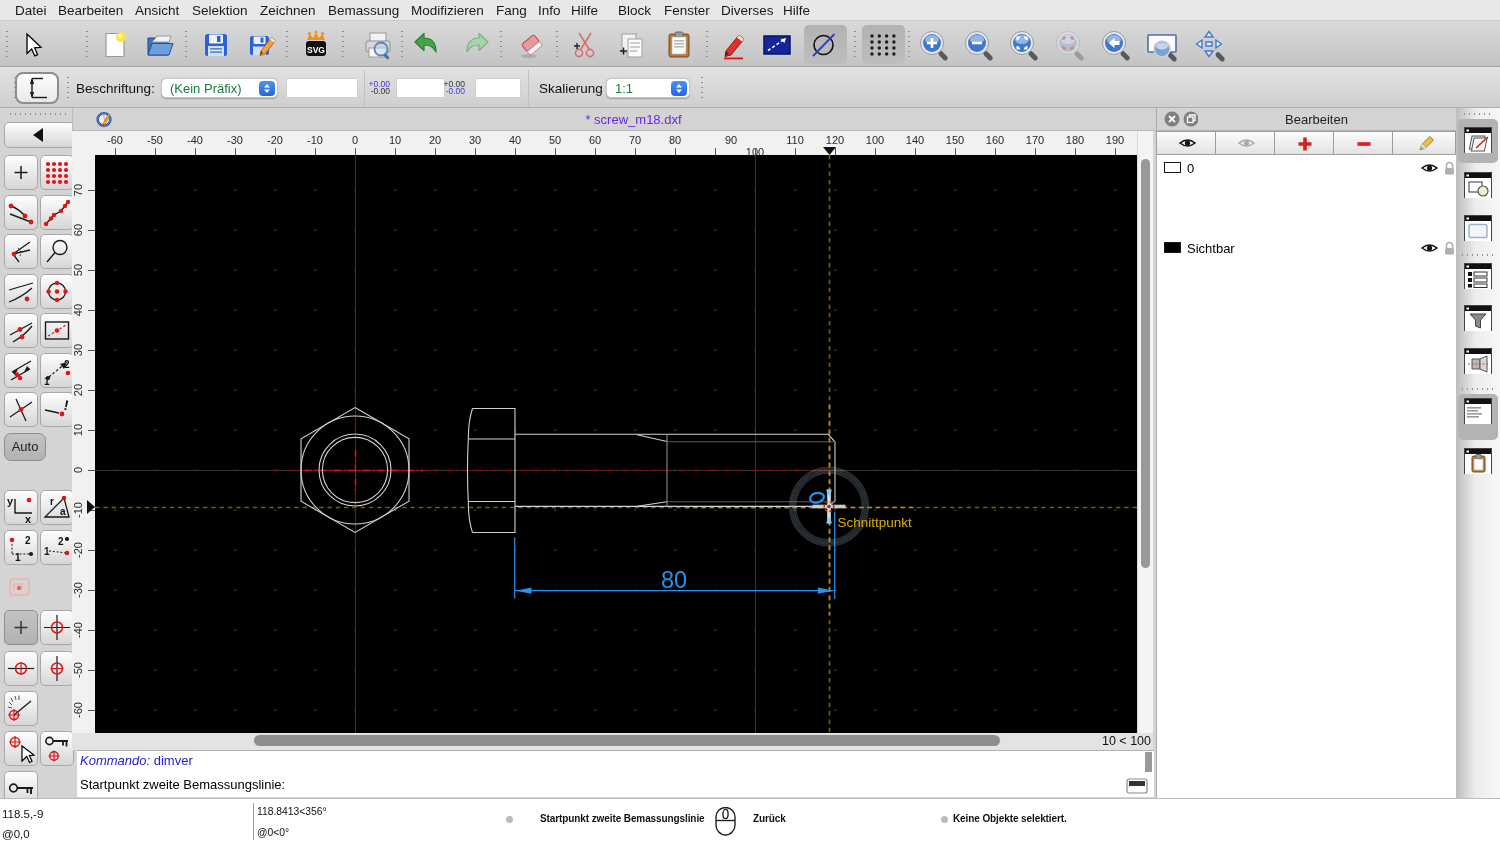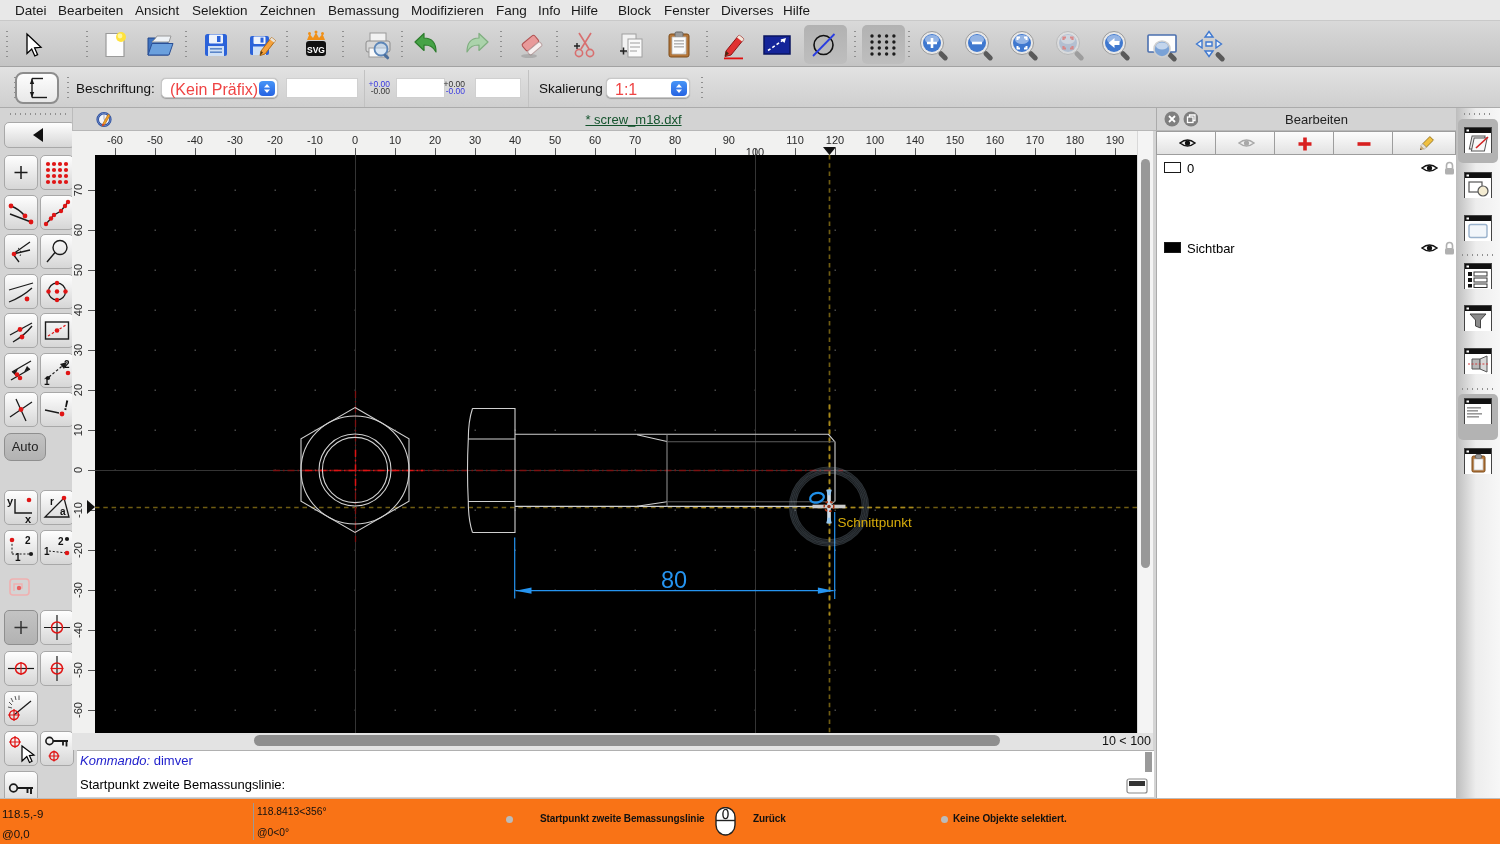--- a/index.html
+++ b/index.html
@@ -13,34 +13,34 @@
 background:linear-gradient(#e2e2e2,#cfcfcf);border-bottom:1px solid #ababab;}
 .vdots{position:absolute;width:2px;background-image:radial-gradient(circle,#8f8f8f 34%,transparent 40%);background-size:2px 5px;}
 .hdots{position:absolute;height:2px;background-image:radial-gradient(circle,#8f8f8f 34%,transparent 40%);background-size:5px 2px;}
 .ticon{position:absolute;top:8px;}
 .pressbg{position:absolute;top:4px;height:39px;background:linear-gradient(#b2b2b2,#bebebe);border-radius:5px;}
 
 #dimbtn{position:absolute;left:15px;top:5px;width:44px;height:32px;border:2px solid #8d8d8d;
 border-radius:8px;background:linear-gradient(#fdfdfd,#e8e8e8);}
 .t2label{position:absolute;top:14px;font-size:13.5px;color:#111;}
 .combo{position:absolute;top:11px;height:20px;background:#fff;border-radius:5px;
-border:1px solid #c8c8c8;font-size:16px;color:#ef4444;box-shadow:0 0.5px 1px rgba(0,0,0,.25);}
+border:1px solid #c8c8c8;font-size:13px;color:#15803d;box-shadow:0 0.5px 1px rgba(0,0,0,.25);}
 .combo .stp{position:absolute;right:2px;top:1.5px;width:16px;height:15px;border-radius:4px;
 background:linear-gradient(#4795f7,#2663e2);}
 .field{position:absolute;top:11px;height:20px;background:#fff;border:1px solid #d0d0d0;}
 .tol{position:absolute;font-size:8.5px;line-height:7px;text-align:right;}
 
 #lefttb{position:absolute;left:0;top:108px;width:76px;height:690px;background:#d4d4d4;}
 .snapbtn{position:absolute;width:34px;height:35px;border:1px solid #a8a8a8;border-radius:5px;
 background:linear-gradient(#fefefe,#d6d6d6);}
 .snapdown{background:linear-gradient(#c3c3c3,#b2b2b2);border-color:#8f8f8f;}
 
 #doctitle{position:absolute;left:72px;top:108px;width:1084px;height:23px;background:#d3d3d3;
 border-bottom:1px solid #b7b7b7;border-left:1px solid #bbb;}
-#doctitle .t{position:absolute;left:38px;right:0;top:4px;text-align:center;font-size:13px;color:#14532d;text-decoration:underline;}
+#doctitle .t{position:absolute;left:38px;right:0;top:4px;text-align:center;font-size:13px;color:#6d28d9;}
 #hruler{position:absolute;left:95px;top:131px;width:1042px;height:24px;background:#f1f1f0;}
 #vruler{position:absolute;left:72px;top:131px;width:23px;height:602px;background:#f1f1f0;}
 .rlab{position:absolute;font-size:11px;color:#2a2a2a;}
 .htick{position:absolute;top:17px;width:1px;height:7px;background:#555;}
 .vtick{position:absolute;left:16px;height:1px;width:7px;background:#555;}
 .vlab{position:absolute;left:-11px;width:40px;height:18px;transform:rotate(-90deg);
 text-align:center;font-size:11px;color:#2a2a2a;}
 #canvas{position:absolute;left:95px;top:155px;width:1042px;height:578px;background:#000;}
 #vsb{position:absolute;left:1137px;top:131px;width:16px;height:602px;background:#f4f4f4;border-left:1px solid #d8d8d8;}
 #vsb .th{position:absolute;left:3px;top:28px;width:9px;height:409px;background:#989898;border-radius:5px;}
@@ -62,21 +62,21 @@
 .lrow{position:absolute;left:0;width:299px;height:20px;font-size:13px;color:#000;}
 .lrow .sw{position:absolute;left:7px;top:4px;width:17px;height:11px;border:1.5px solid #1a1a1a;}
 .lrow .nm{position:absolute;left:30px;top:2.5px;}
 .lrow .le{position:absolute;top:3px;}
 .lrow.sel{background:#2258d3;color:#fff;}
 
 #strip{position:absolute;left:1456px;top:108px;width:44px;height:690px;
 background:linear-gradient(90deg,#bdbdbd,#ededed 45%,#f7f7f7);}
 .sbtn{position:absolute;left:8px;width:28px;height:26px;}
 
-#status{position:absolute;left:0;top:798px;width:1500px;height:46px;background:#f97316;border-top:1px solid #bdbdbd;}
+#status{position:absolute;left:0;top:798px;width:1500px;height:46px;background:#ffffff;border-top:1px solid #bdbdbd;}
 #status .s1{position:absolute;font-size:11.5px;color:#111;}
 #status .sb{position:absolute;font-size:10px;font-weight:700;color:#111;letter-spacing:-0.1px;}
 .gdot{position:absolute;width:7px;height:7px;border-radius:50%;background:#bbb;}
 </style></head>
 <body>
 <div id="menubar">
 <span style="left:15px">Datei</span>
 <span style="left:58px">Bearbeiten</span>
 <span style="left:135px">Ansicht</span>
 <span style="left:192px">Selektion</span>
@@ -519,21 +519,21 @@
 <div class="rlab" style="left:200px;top:3px;width:40px;text-align:center">-10</div>
 <div class="rlab" style="left:240px;top:3px;width:40px;text-align:center">0</div>
 <div class="rlab" style="left:280px;top:3px;width:40px;text-align:center">10</div>
 <div class="rlab" style="left:320px;top:3px;width:40px;text-align:center">20</div>
 <div class="rlab" style="left:360px;top:3px;width:40px;text-align:center">30</div>
 <div class="rlab" style="left:400px;top:3px;width:40px;text-align:center">40</div>
 <div class="rlab" style="left:440px;top:3px;width:40px;text-align:center">50</div>
 <div class="rlab" style="left:480px;top:3px;width:40px;text-align:center">60</div>
 <div class="rlab" style="left:520px;top:3px;width:40px;text-align:center">70</div>
 <div class="rlab" style="left:560px;top:3px;width:40px;text-align:center">80</div>
-<div class="rlab" style="left:600px;top:3px;width:40px;text-align:right">90</div>
+<div class="rlab" style="left:616px;top:3px;width:40px;text-align:center">90</div>
 <div class="rlab" style="left:640px;top:15px;width:40px;text-align:center">100</div>
 <div class="rlab" style="left:680px;top:3px;width:40px;text-align:center">110</div>
 <div class="rlab" style="left:720px;top:3px;width:40px;text-align:center">120</div>
 <div class="rlab" style="left:760px;top:3px;width:40px;text-align:center">100</div>
 <div class="rlab" style="left:800px;top:3px;width:40px;text-align:center">140</div>
 <div class="rlab" style="left:840px;top:3px;width:40px;text-align:center">150</div>
 <div class="rlab" style="left:880px;top:3px;width:40px;text-align:center">160</div>
 <div class="rlab" style="left:920px;top:3px;width:40px;text-align:center">170</div>
 <div class="rlab" style="left:960px;top:3px;width:40px;text-align:center">180</div>
 <div class="rlab" style="left:1000px;top:3px;width:40px;text-align:center">190</div>

